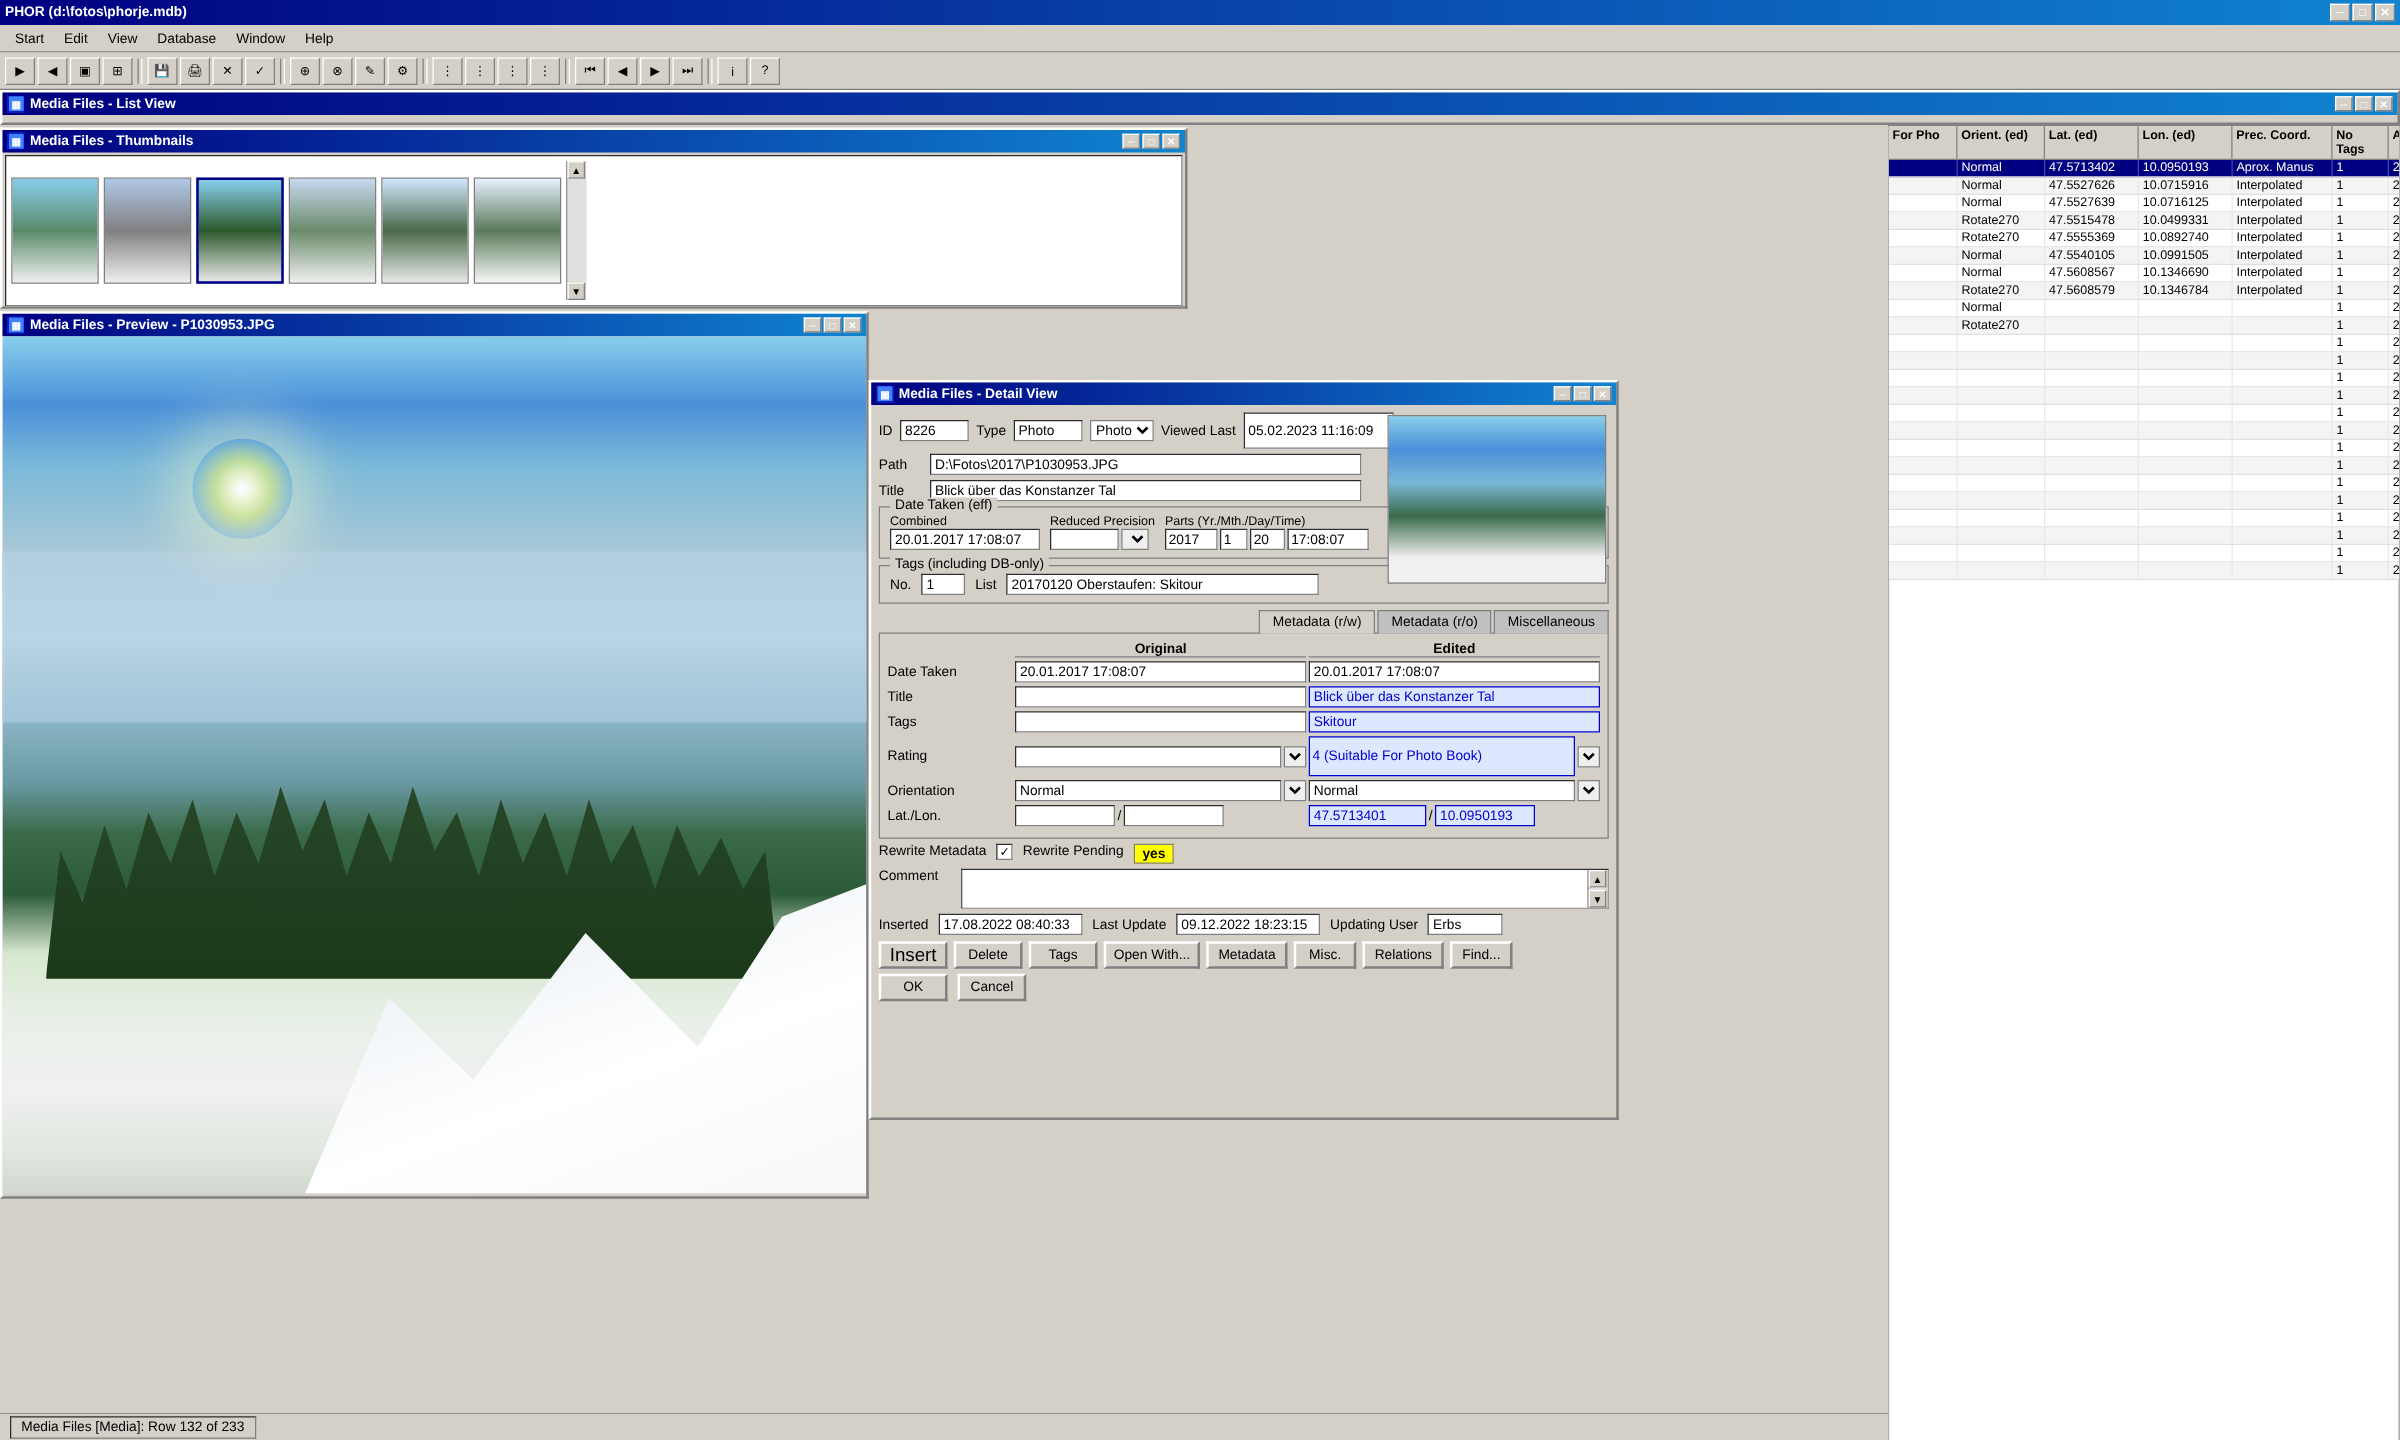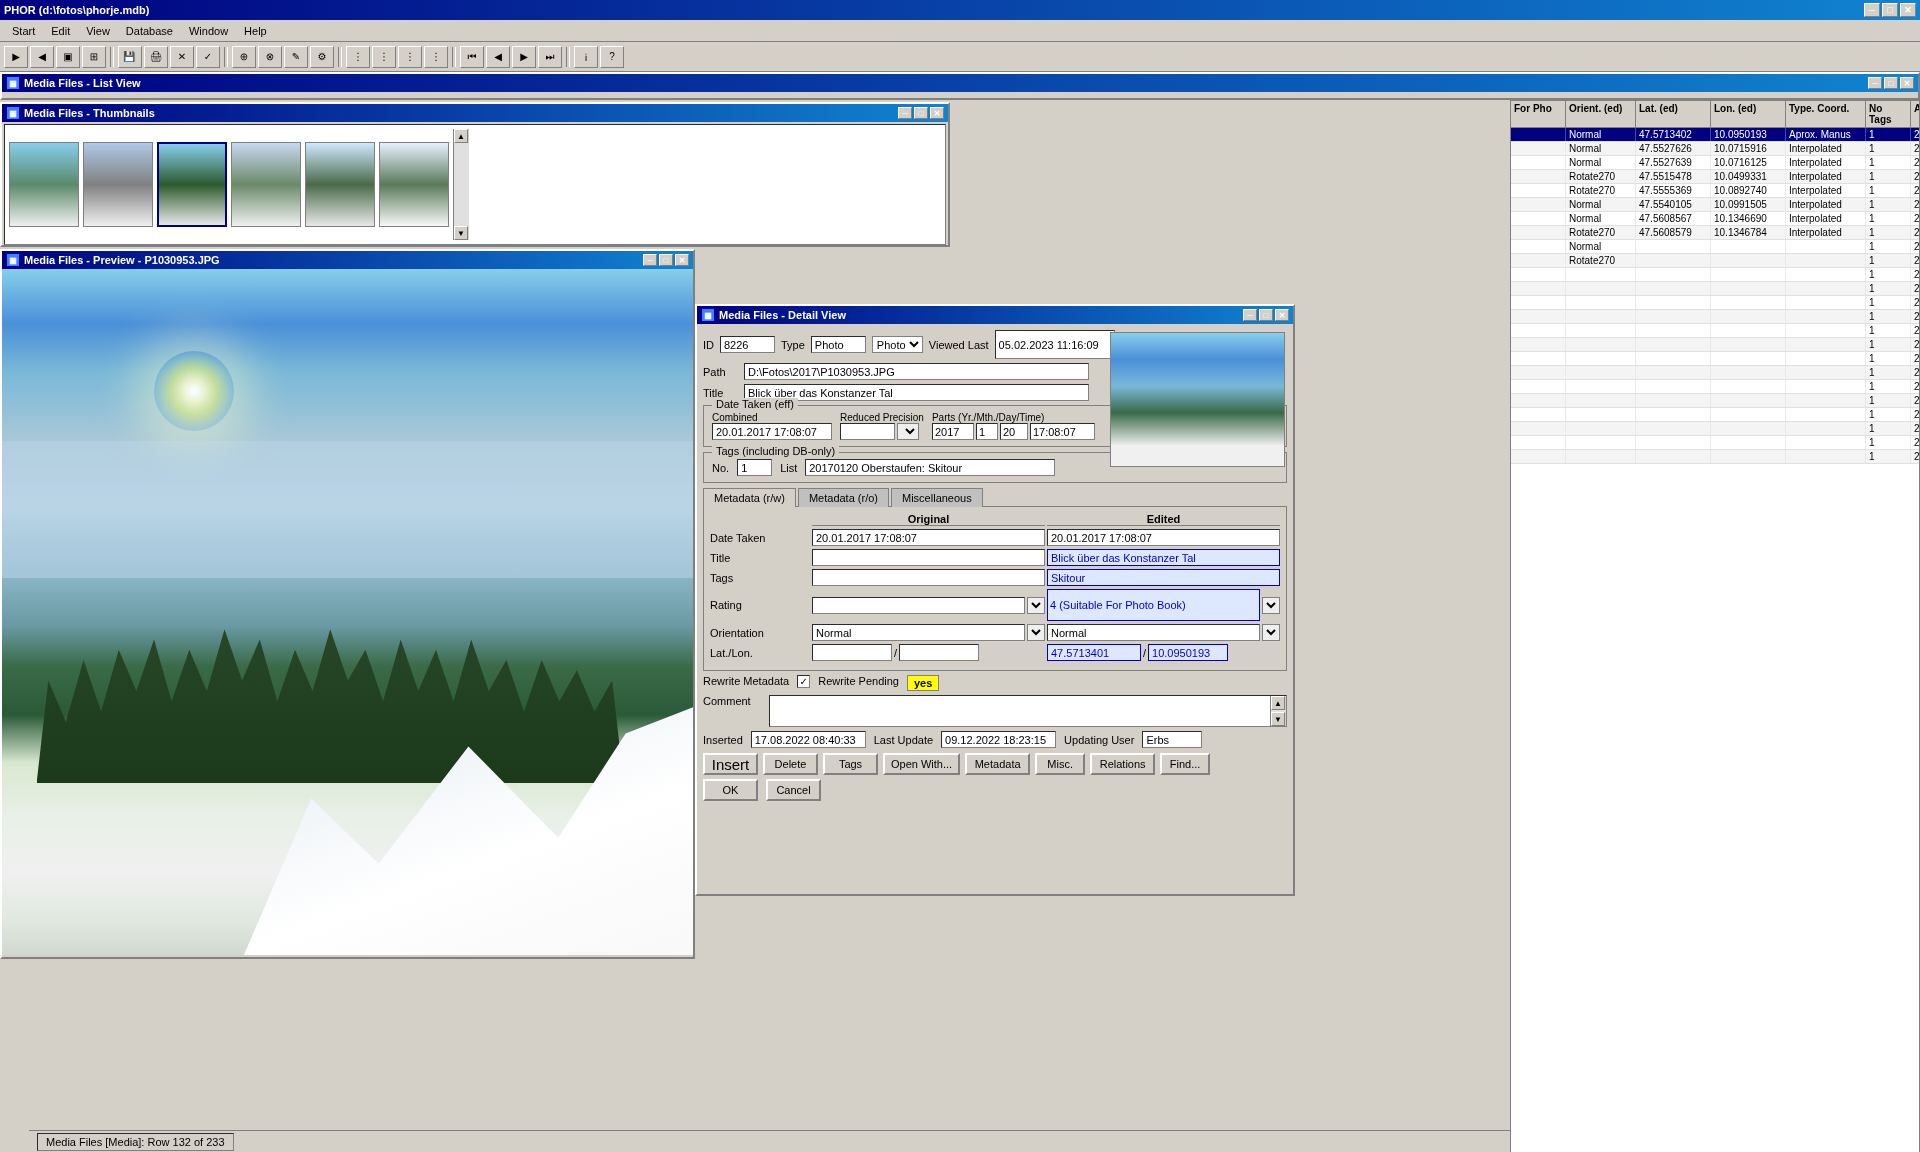--- a/index.html
+++ b/index.html
@@ -218,21 +218,21 @@
       <div style="border:1px solid #808080;padding:6px 8px;margin-bottom:5px;position:relative;">
         <span style="position:absolute;top:-8px;left:8px;background:#d4d0c8;padding:0 4px;font-size:11px;">Tags (including DB-only)</span>
         <div style="display:flex;align-items:center;gap:8px;">
           <span style="font-size:11px;">No.</span>
           <input type="text" style="width: 35px; height: 17px; border: 1px inset rgb(128, 128, 128); font-size: 11px; background: white; padding: 1px 3px;" value="1">
           <span style="font-size:11px;">List</span>
           <input type="text" style="width: 250px; height: 17px; border: 1px inset rgb(128, 128, 128); font-size: 11px; background: white; padding: 1px 3px;" value="20170120 Oberstaufen: Skitour">
         </div>
       </div>
 
-      <div style="margin-bottom:-1px;z-index:1;position:relative;">
+      <div style="margin-bottom:-1px;z-index:1;position:relative;text-align:right;">
         <div style="display:inline-flex;">
           <div style="padding:3px 10px;border:1px solid #808080;border-bottom:none;background:#d4d0c8;font-size:11px;cursor:pointer;margin-right:2px;">Metadata (r/w)</div>
           <div style="padding:3px 10px;border:1px solid #808080;border-bottom:none;background:#c0c0c0;font-size:11px;cursor:pointer;margin-right:2px;">Metadata (r/o)</div>
           <div style="padding:3px 10px;border:1px solid #808080;border-bottom:none;background:#c0c0c0;font-size:11px;cursor:pointer;">Miscellaneous</div>
         </div>
       </div>
 
       <div style="border:1px solid #808080;padding:6px;background:#d4d0c8;">
 
         <div style="display:grid;grid-template-columns:100px 1fr 1fr;gap:2px;margin-bottom:3px;">
@@ -345,21 +345,21 @@
 
     </div>
   </div>
 
   <div style="position:absolute;top:28px;right:0;width:410px;height:calc(100% - 28px);background:white;border:1px solid #808080;overflow:hidden;z-index:1;">
     <div style="display:grid;grid-template-columns:55px 70px 75px 75px 80px 45px 60px;background:#d4d0c8;border-bottom:1px solid #808080;position:sticky;top:0;">
       <div style="padding:2px 3px;border-right:1px solid #808080;font-size:10px;font-weight:bold;">For Pho</div>
       <div style="padding:2px 3px;border-right:1px solid #808080;font-size:10px;font-weight:bold;">Orient. (ed)</div>
       <div style="padding:2px 3px;border-right:1px solid #808080;font-size:10px;font-weight:bold;">Lat. (ed)</div>
       <div style="padding:2px 3px;border-right:1px solid #808080;font-size:10px;font-weight:bold;">Lon. (ed)</div>
-      <div style="padding:2px 3px;border-right:1px solid #808080;font-size:10px;font-weight:bold;">Type. Coord.</div>
+      <div style="padding:2px 3px;border-right:1px solid #808080;font-size:10px;font-weight:bold;">Prec. Coord.</div>
       <div style="padding:2px 3px;border-right:1px solid #808080;font-size:10px;font-weight:bold;">No Tags</div>
       <div style="padding:2px 3px;font-size:10px;font-weight:bold;">All Tags</div>
     </div>
     <div id="grid-body" style="overflow-y:auto;height:calc(100% - 22px);">
         <div style="display: grid; grid-template-columns: 55px 70px 75px 75px 80px 45px 60px; border-bottom: 1px solid rgb(224, 224, 224); background: rgb(0, 0, 128);">
           <div style="padding: 1px 3px; border-right: 1px solid rgb(68, 68, 170); font-size: 10px; white-space: nowrap; overflow: hidden; color: white;"></div>
           <div style="padding: 1px 3px; border-right: 1px solid rgb(68, 68, 170); font-size: 10px; white-space: nowrap; overflow: hidden; color: white;">Normal</div>
           <div style="padding: 1px 3px; border-right: 1px solid rgb(68, 68, 170); font-size: 10px; white-space: nowrap; overflow: hidden; color: white;">47.5713402</div>
           <div style="padding: 1px 3px; border-right: 1px solid rgb(68, 68, 170); font-size: 10px; white-space: nowrap; overflow: hidden; color: white;">10.0950193</div>
           <div style="padding: 1px 3px; border-right: 1px solid rgb(68, 68, 170); font-size: 10px; white-space: nowrap; overflow: hidden; color: white;">Aprox. Manus</div>
@@ -571,21 +571,21 @@
           <div style="padding: 1px 3px; border-right: 1px solid rgb(232, 232, 232); font-size: 10px; white-space: nowrap; overflow: hidden; color: rgb(0, 0, 0);"></div>
           <div style="padding: 1px 3px; border-right: 1px solid rgb(232, 232, 232); font-size: 10px; white-space: nowrap; overflow: hidden; color: rgb(0, 0, 0);"></div>
           <div style="padding: 1px 3px; border-right: 1px solid rgb(232, 232, 232); font-size: 10px; white-space: nowrap; overflow: hidden; color: rgb(0, 0, 0);">1</div>
           <div style="padding: 1px 3px; border-right: 1px solid rgb(232, 232, 232); font-size: 10px; white-space: nowrap; overflow: hidden; color: rgb(0, 0, 0);">20180120</div>
         </div>
       </div>
   </div>
 
 </div>
 
-<div style="position:fixed;bottom:0;left:0;right:0;height:22px;background:#d4d0c8;border-top:1px solid #808080;display:flex;align-items:center;padding:0 8px;gap:4px;font-size:11px;margin-left:29px;">
+<div style="position:fixed;bottom:0;left:0;right:0;height:22px;background:#d4d0c8;border-top:1px solid #808080;display:flex;align-items:center;padding:0 8px;gap:4px;font-size:11px;">
   <div style="border:1px inset #808080;padding:1px 8px;height:18px;display:flex;align-items:center;">
     <span>Media Files [Media]: Row 132 of 233</span>
   </div>
   <div style="flex:1;"></div>
   <div style="border:1px inset #808080;padding:1px 8px;height:18px;display:flex;align-items:center;">
     <span>NUM</span>
   </div>
 </div>
 
 </body></html>

